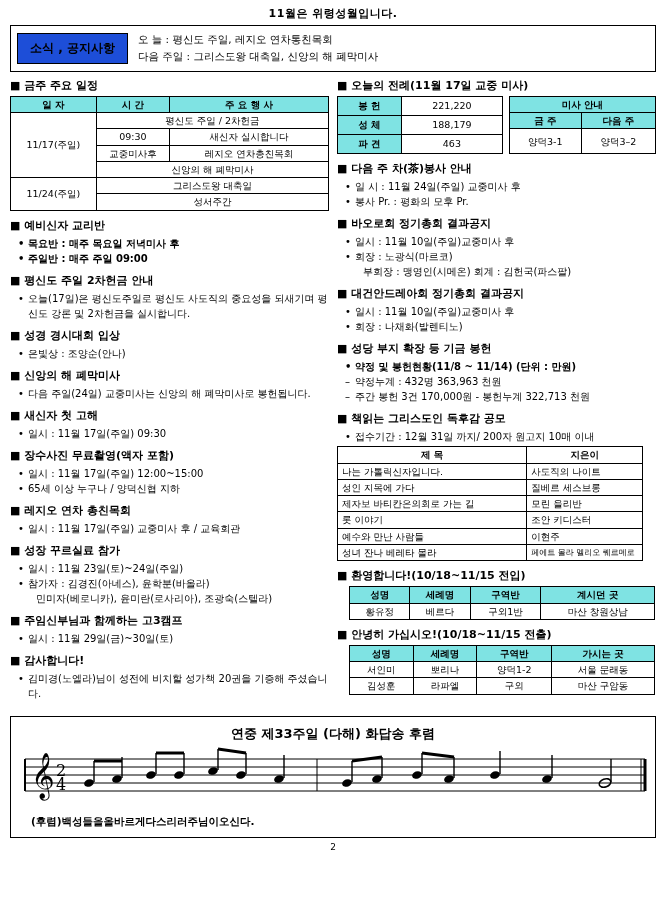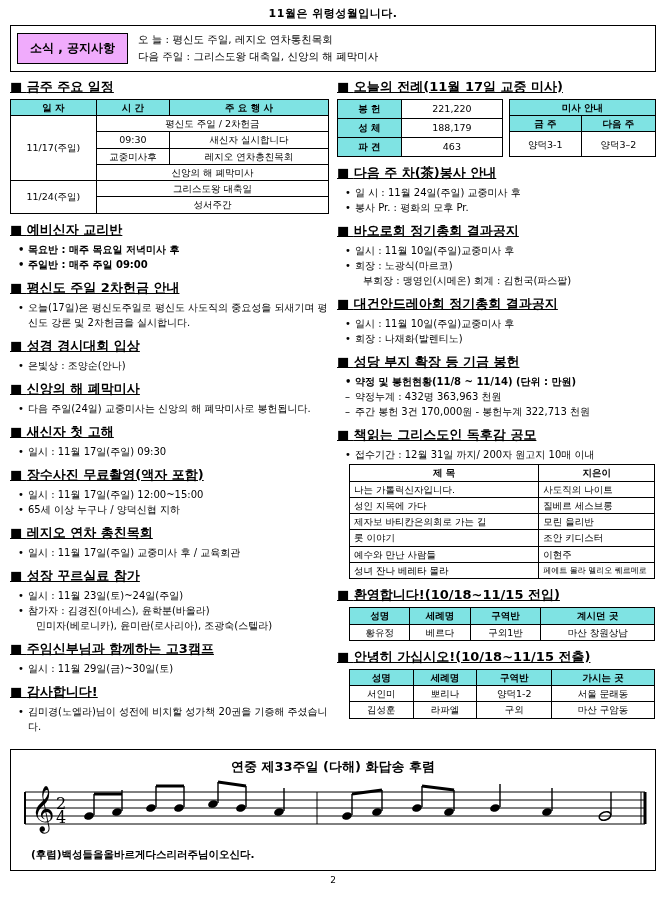--- a/index.html
+++ b/index.html
@@ -1,25 +1,25 @@
 <!DOCTYPE html>
 <html><head>
 <meta charset="utf-8">
 <style>
   html,body{margin:0;padding:0;background:#fff;}
   body{width:666px;height:922px;font-family:"DejaVu Sans","Liberation Sans",sans-serif;color:#000;}
   .page{position:relative;width:666px;height:922px;box-sizing:border-box;padding:0 10px;}
   .topline{text-align:center;font-size:11px;font-weight:bold;padding-top:6px;padding-bottom:4px;letter-spacing:0.5px;}
   .headbox{border:1px solid #000;padding:5px 6px;display:flex;align-items:center;gap:10px;margin-bottom:6px;}
-  .headbadge{background:#f0abfc;border:1px solid #000;font-size:12px;font-weight:bold;padding:6px 12px;white-space:nowrap;}
+  .headbadge{background:#1d4ed8;border:1px solid #000;font-size:12px;font-weight:bold;padding:6px 12px;white-space:nowrap;}
   .headlines{font-size:10.5px;line-height:1.65;}
   .cols{display:flex;gap:8px;align-items:flex-start;}
   .col{width:50%;}
   .sec{margin-bottom:7px;}
-  .sec-title{font-size:13px;font-weight:bold;margin:0 0 3px 0;text-decoration:underline;}
+  .sec-title{font-size:11px;font-weight:bold;margin:0 0 3px 0;}
   .sec-title:before{content:"■ ";}
   ul.items{list-style:none;margin:0 0 0 8px;padding:0;}
   ul.items li{font-size:10px;line-height:1.5;padding-left:10px;position:relative;}
   ul.items li:before{content:"•";position:absolute;left:0;top:0;}
   ul.items li.dash:before{content:"–";}
   ul.items li.plain:before{content:"";}
   ul.items li.sub{margin-left:8px;}
   table{border-collapse:collapse;width:100%;font-size:9.5px;}
   table td,table th{border:1px solid #000;padding:1px 3px;text-align:center;line-height:1.4;}
   .tbl-head{background:#7fe3e3;font-weight:bold;}
@@ -244,21 +244,21 @@
       </div>
 
       <div class="sec tight">
         <div class="sec-title">책읽는 그리스도인 독후감 공모</div>
         <ul class="items">
           <li>접수기간 : 12월 31일 까지/ 200자 원고지 10매 이내</li>
         </ul>
       </div>
 
       <div class="sec">
-        <table style="width:96%;margin-left:12px">
+        <table style="width:96%;">
           <tbody>
               <tr>
             <th style="width:62%">제  목</th>
             <th>지은이</th>
           </tr>
           <tr>
             <td class="lefttd">나는 가톨릭신자입니다.</td>
             <td class="lefttd">사도직의 나이트</td>
           </tr>
           <tr>

